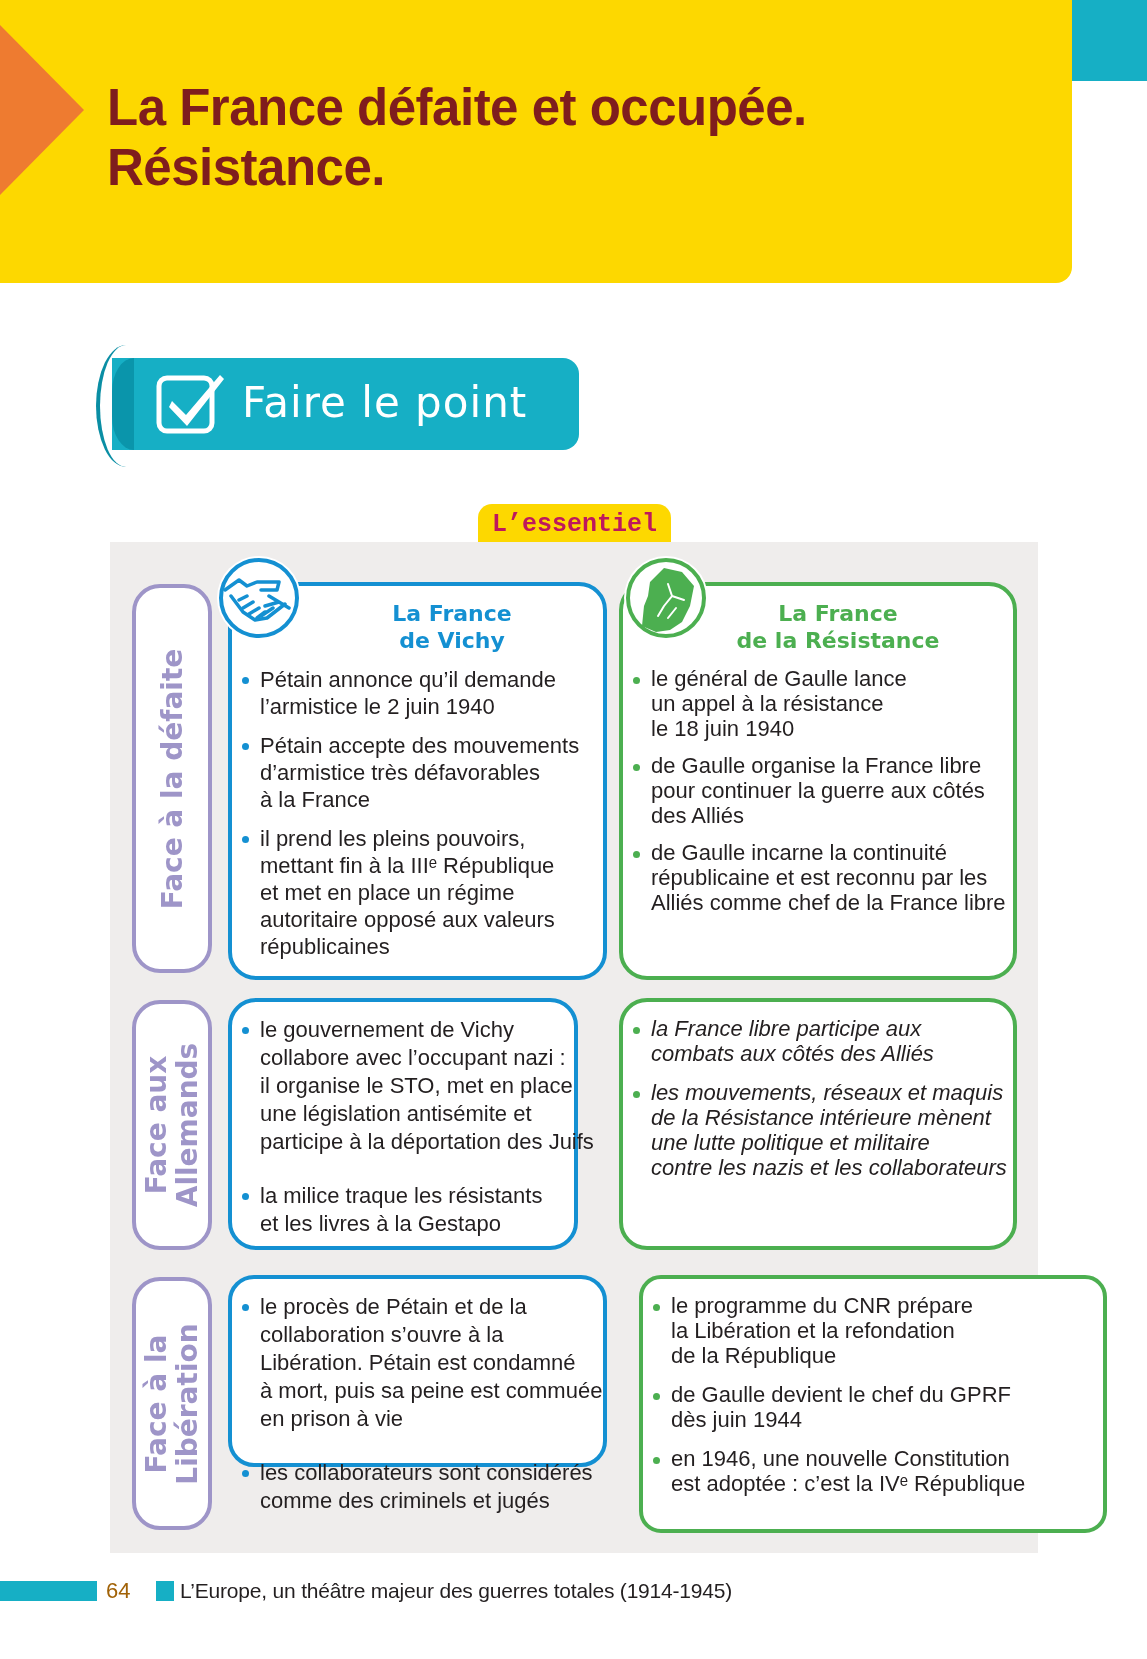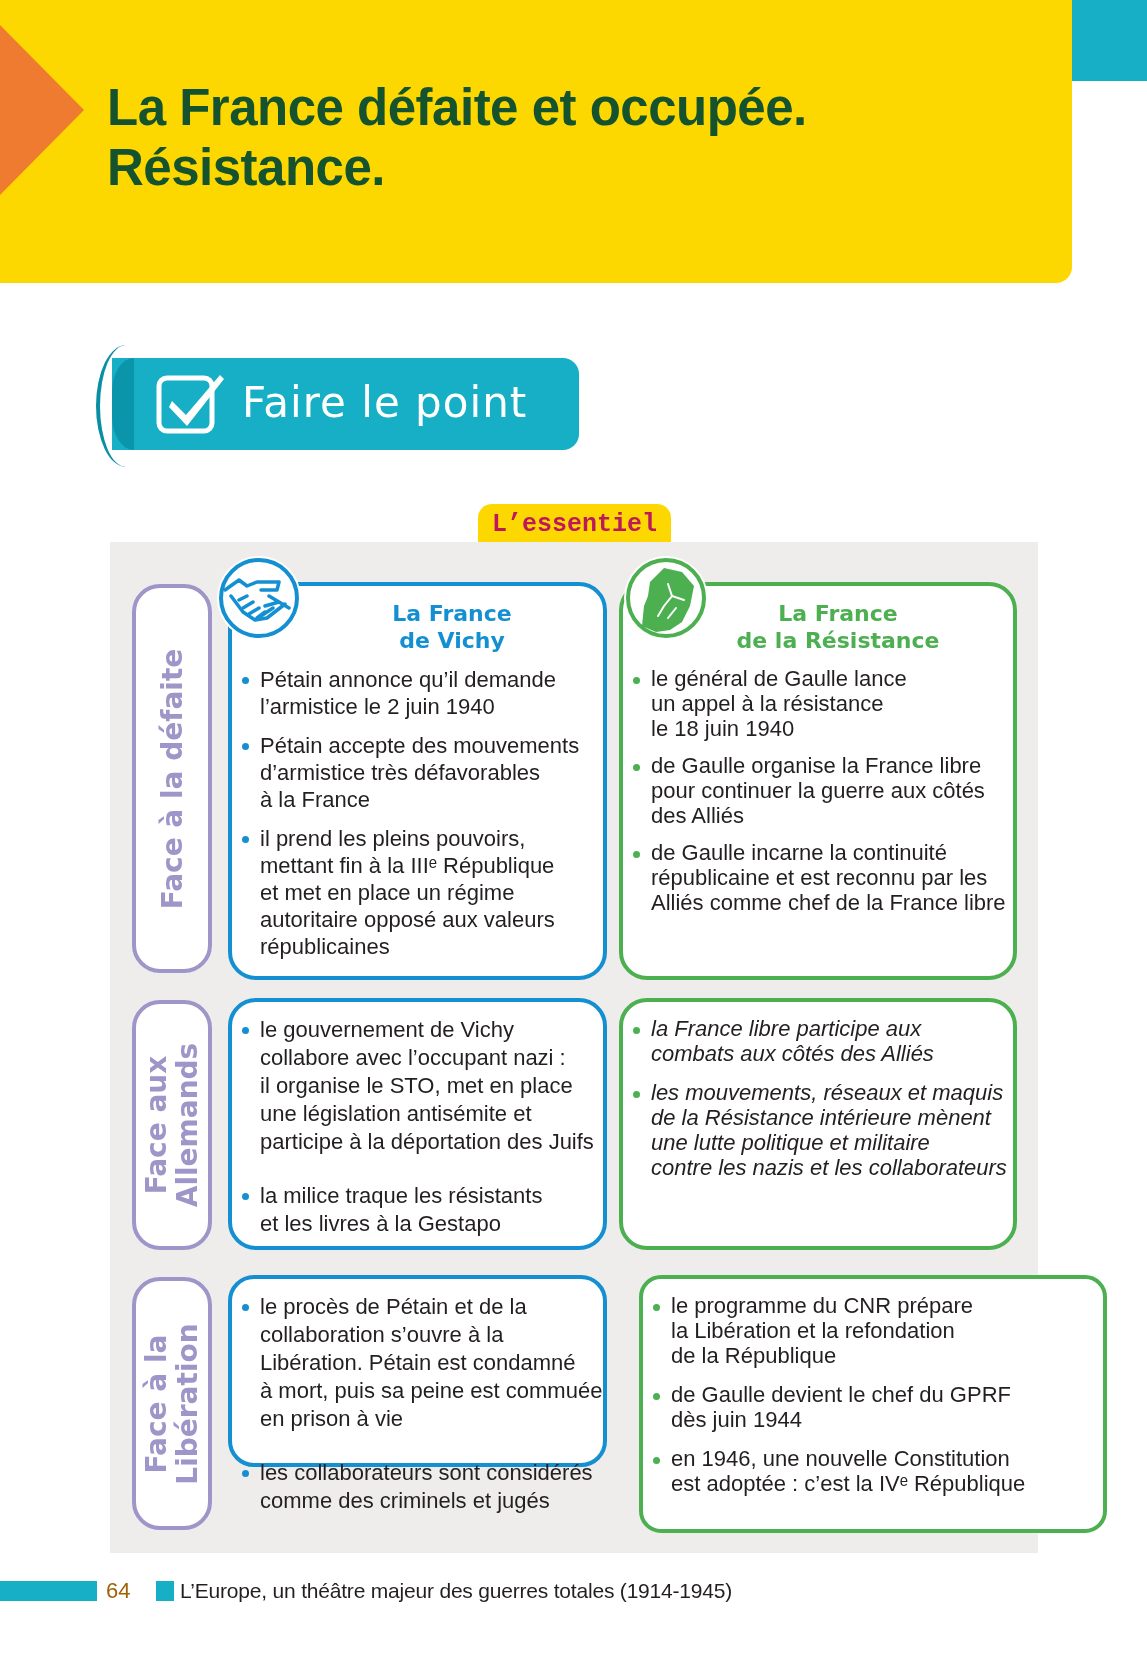--- a/index.html
+++ b/index.html
@@ -15,21 +15,21 @@
       position: absolute; left: 0; top: 25px; width: 0; height: 0;
       border-top: 85px solid transparent; border-bottom: 85px solid transparent;
       border-left: 84px solid #ee7b30;
     }
     .corner-tab {
       position: absolute; left: 1072px; top: 0; width: 75px; height: 81px; background: #16afc5;
     }
     .page-title {
       position: absolute; left: 107px; top: 78px; width: 900px;
       font-family: "Liberation Sans", sans-serif; font-weight: bold;
-      font-size: 51px; line-height: 60px; color: #14532d; letter-spacing: -0.5px;
+      font-size: 51px; line-height: 60px; color: #7f1d1d; letter-spacing: -0.5px;
     }
     .page-title span { display: block; }
 
     
     .fp-arc {
       position: absolute; left: 96px; top: 345px; width: 60px; height: 122px;
       border-left: 4px solid #0a8ea4; border-radius: 50% 0 0 50% / 50% 0 0 50%;
     }
     .fp-banner {
       position: absolute; left: 112px; top: 358px; width: 467px; height: 92px;
@@ -204,21 +204,21 @@
   </ul>
 </div>
 <div class="icon-circle" style="left:624px; top:556px;">
   <svg width="84" height="84" viewBox="0 0 84 84">
     <circle cx="42" cy="42" r="38" fill="#ffffff" stroke="#4caf50" stroke-width="4"></circle>
     <path d="M26 26 L40 12 L58 16 L70 30 L66 50 L58 66 L46 74 L32 76 L18 70 L20 50 L24 40 Z" fill="#4caf50"></path>
     <path d="M44 28 L48 40 L40 50 M48 40 L60 44 M40 50 L34 60 M52 52 L44 62" fill="none" stroke="#ffffff" stroke-width="2" stroke-linecap="round"></path>
   </svg>
 </div>
 
-<div class="box vichy" style="left:228px; top:998px; width:379px; height:252px;">
+<div class="box vichy" style="left:228px; top:998px; width:350px; height:252px;">
   <ul class="bullets" style="left:8px; top:14px; width:370px;">
     <li style="margin-bottom:26px; line-height:28px;">le gouvernement de Vichy
 collabore avec l’occupant nazi :
 il organise le STO, met en place
 une législation antisémite et
 participe à la déportation des Juifs</li>
     <li style="line-height:28px;">la milice traque les résistants
 et les livres à la Gestapo</li>
   </ul>
 </div>

